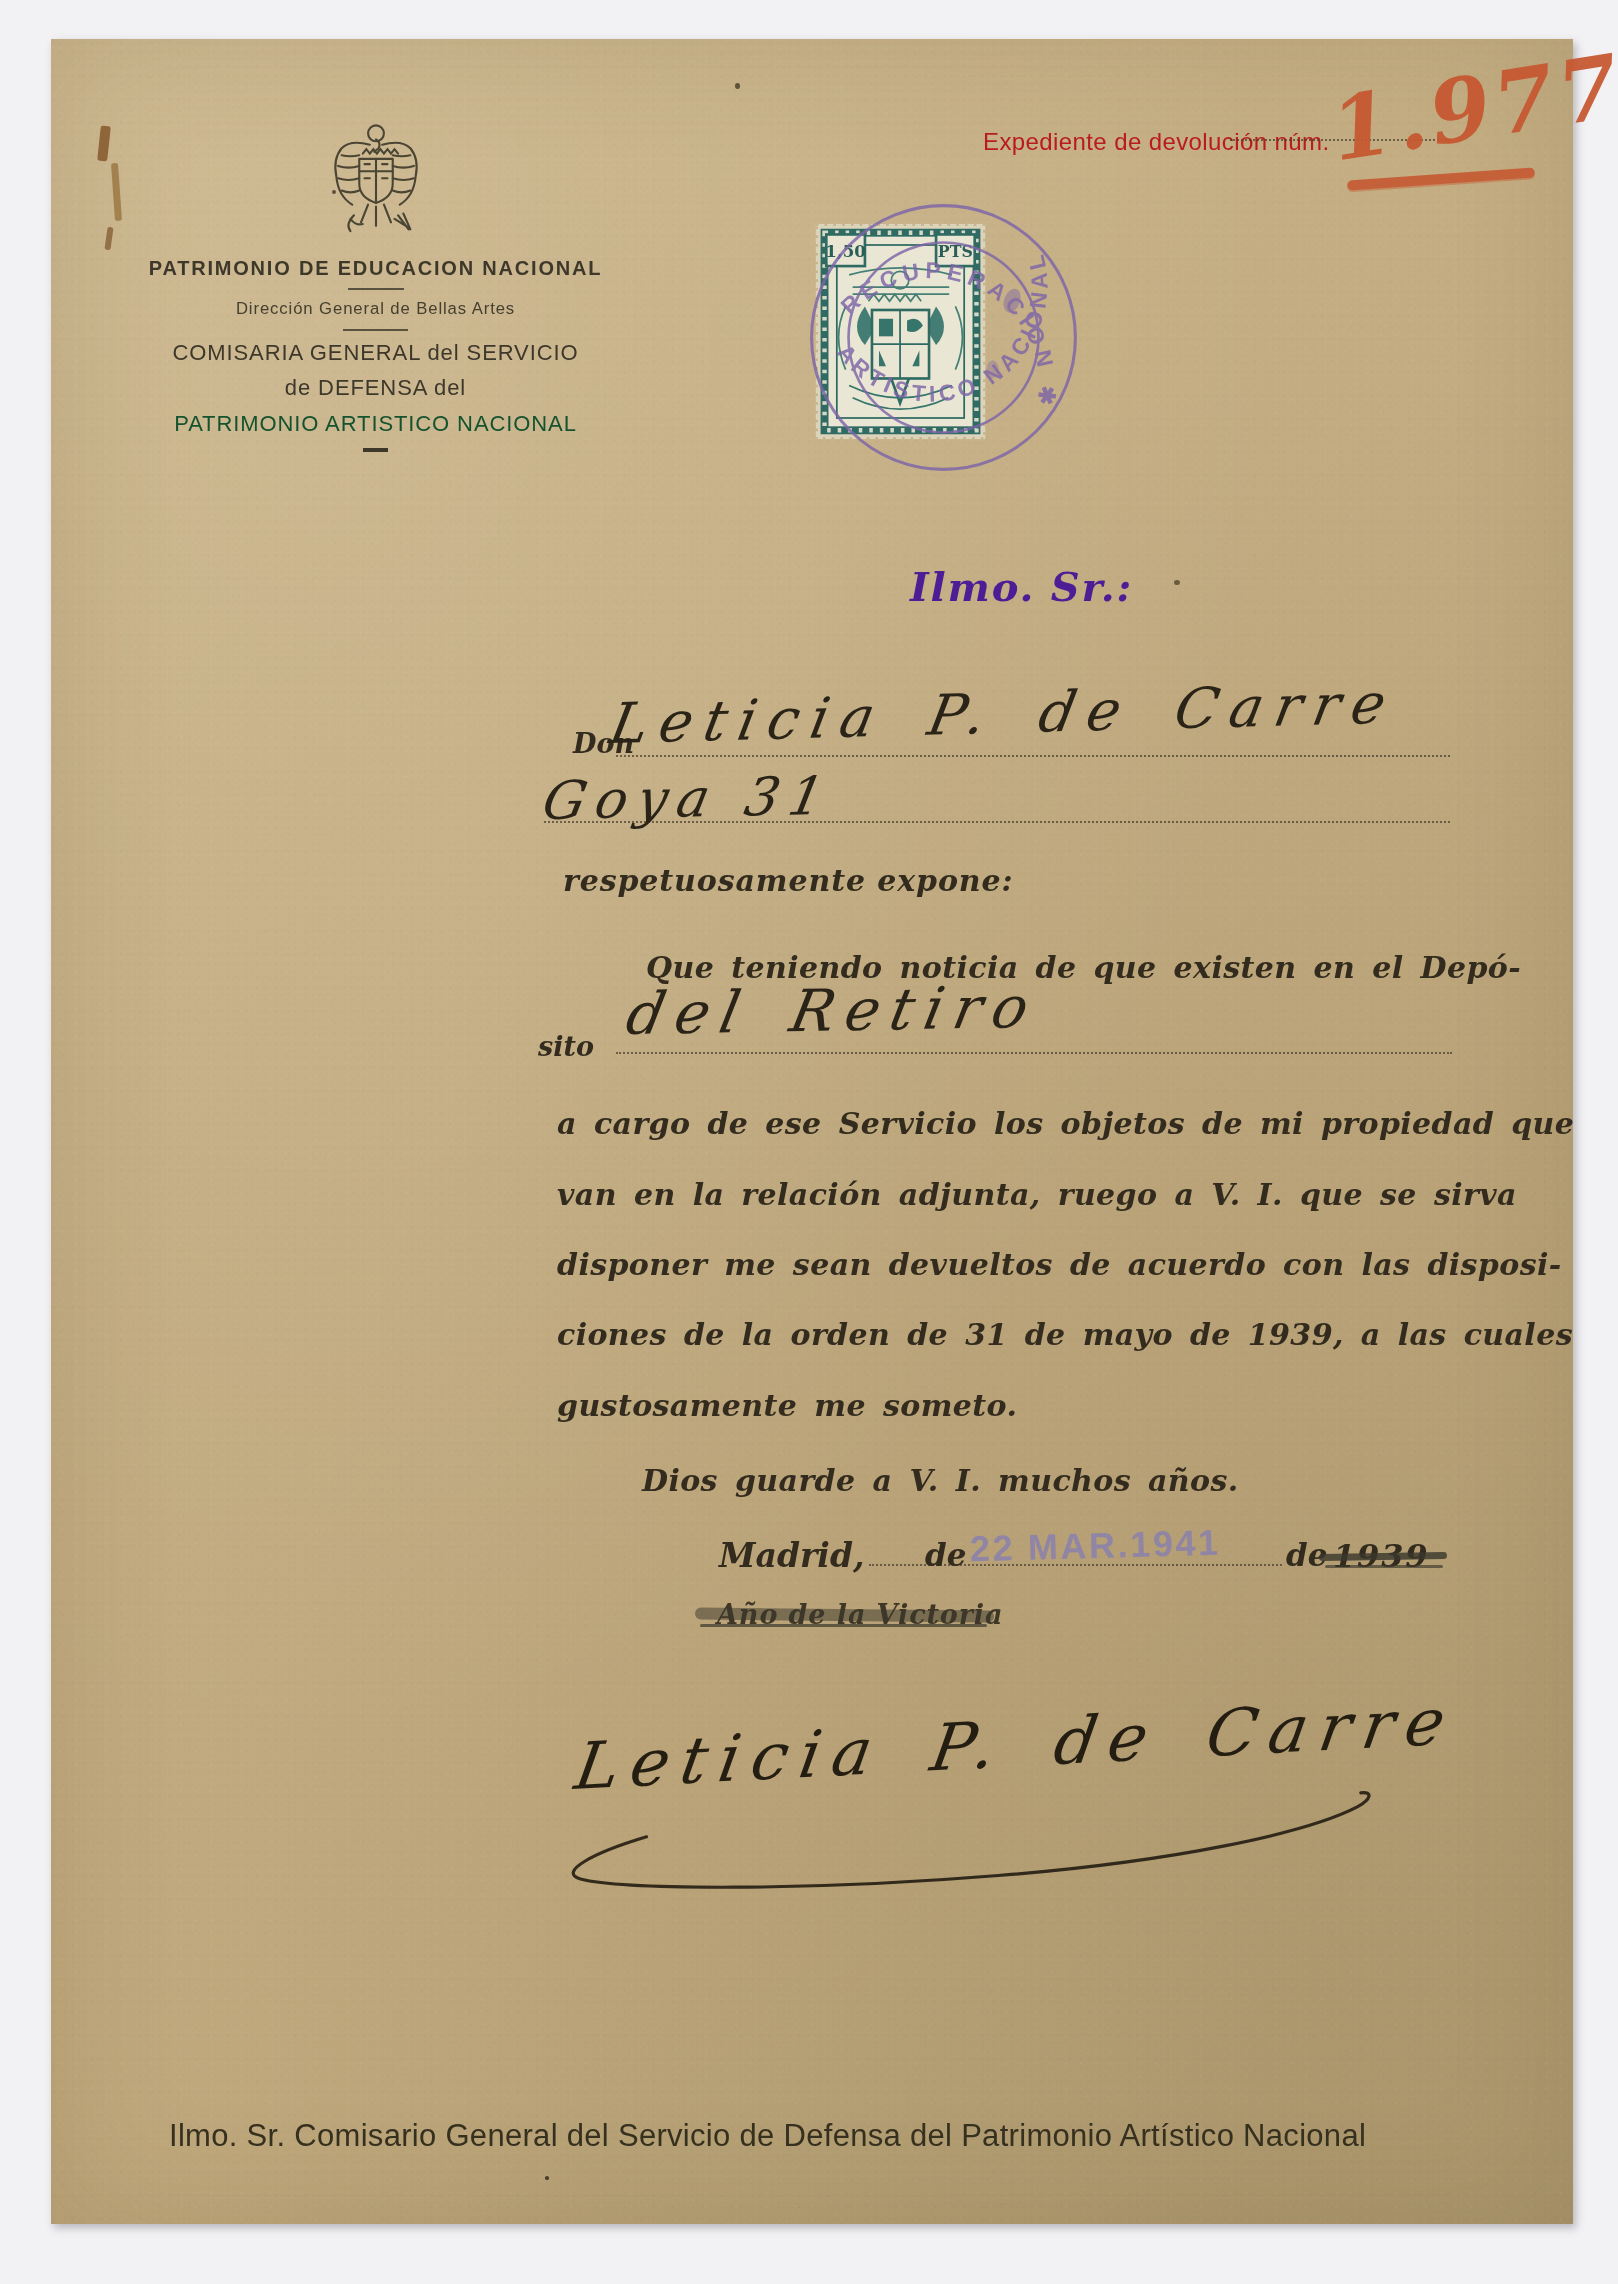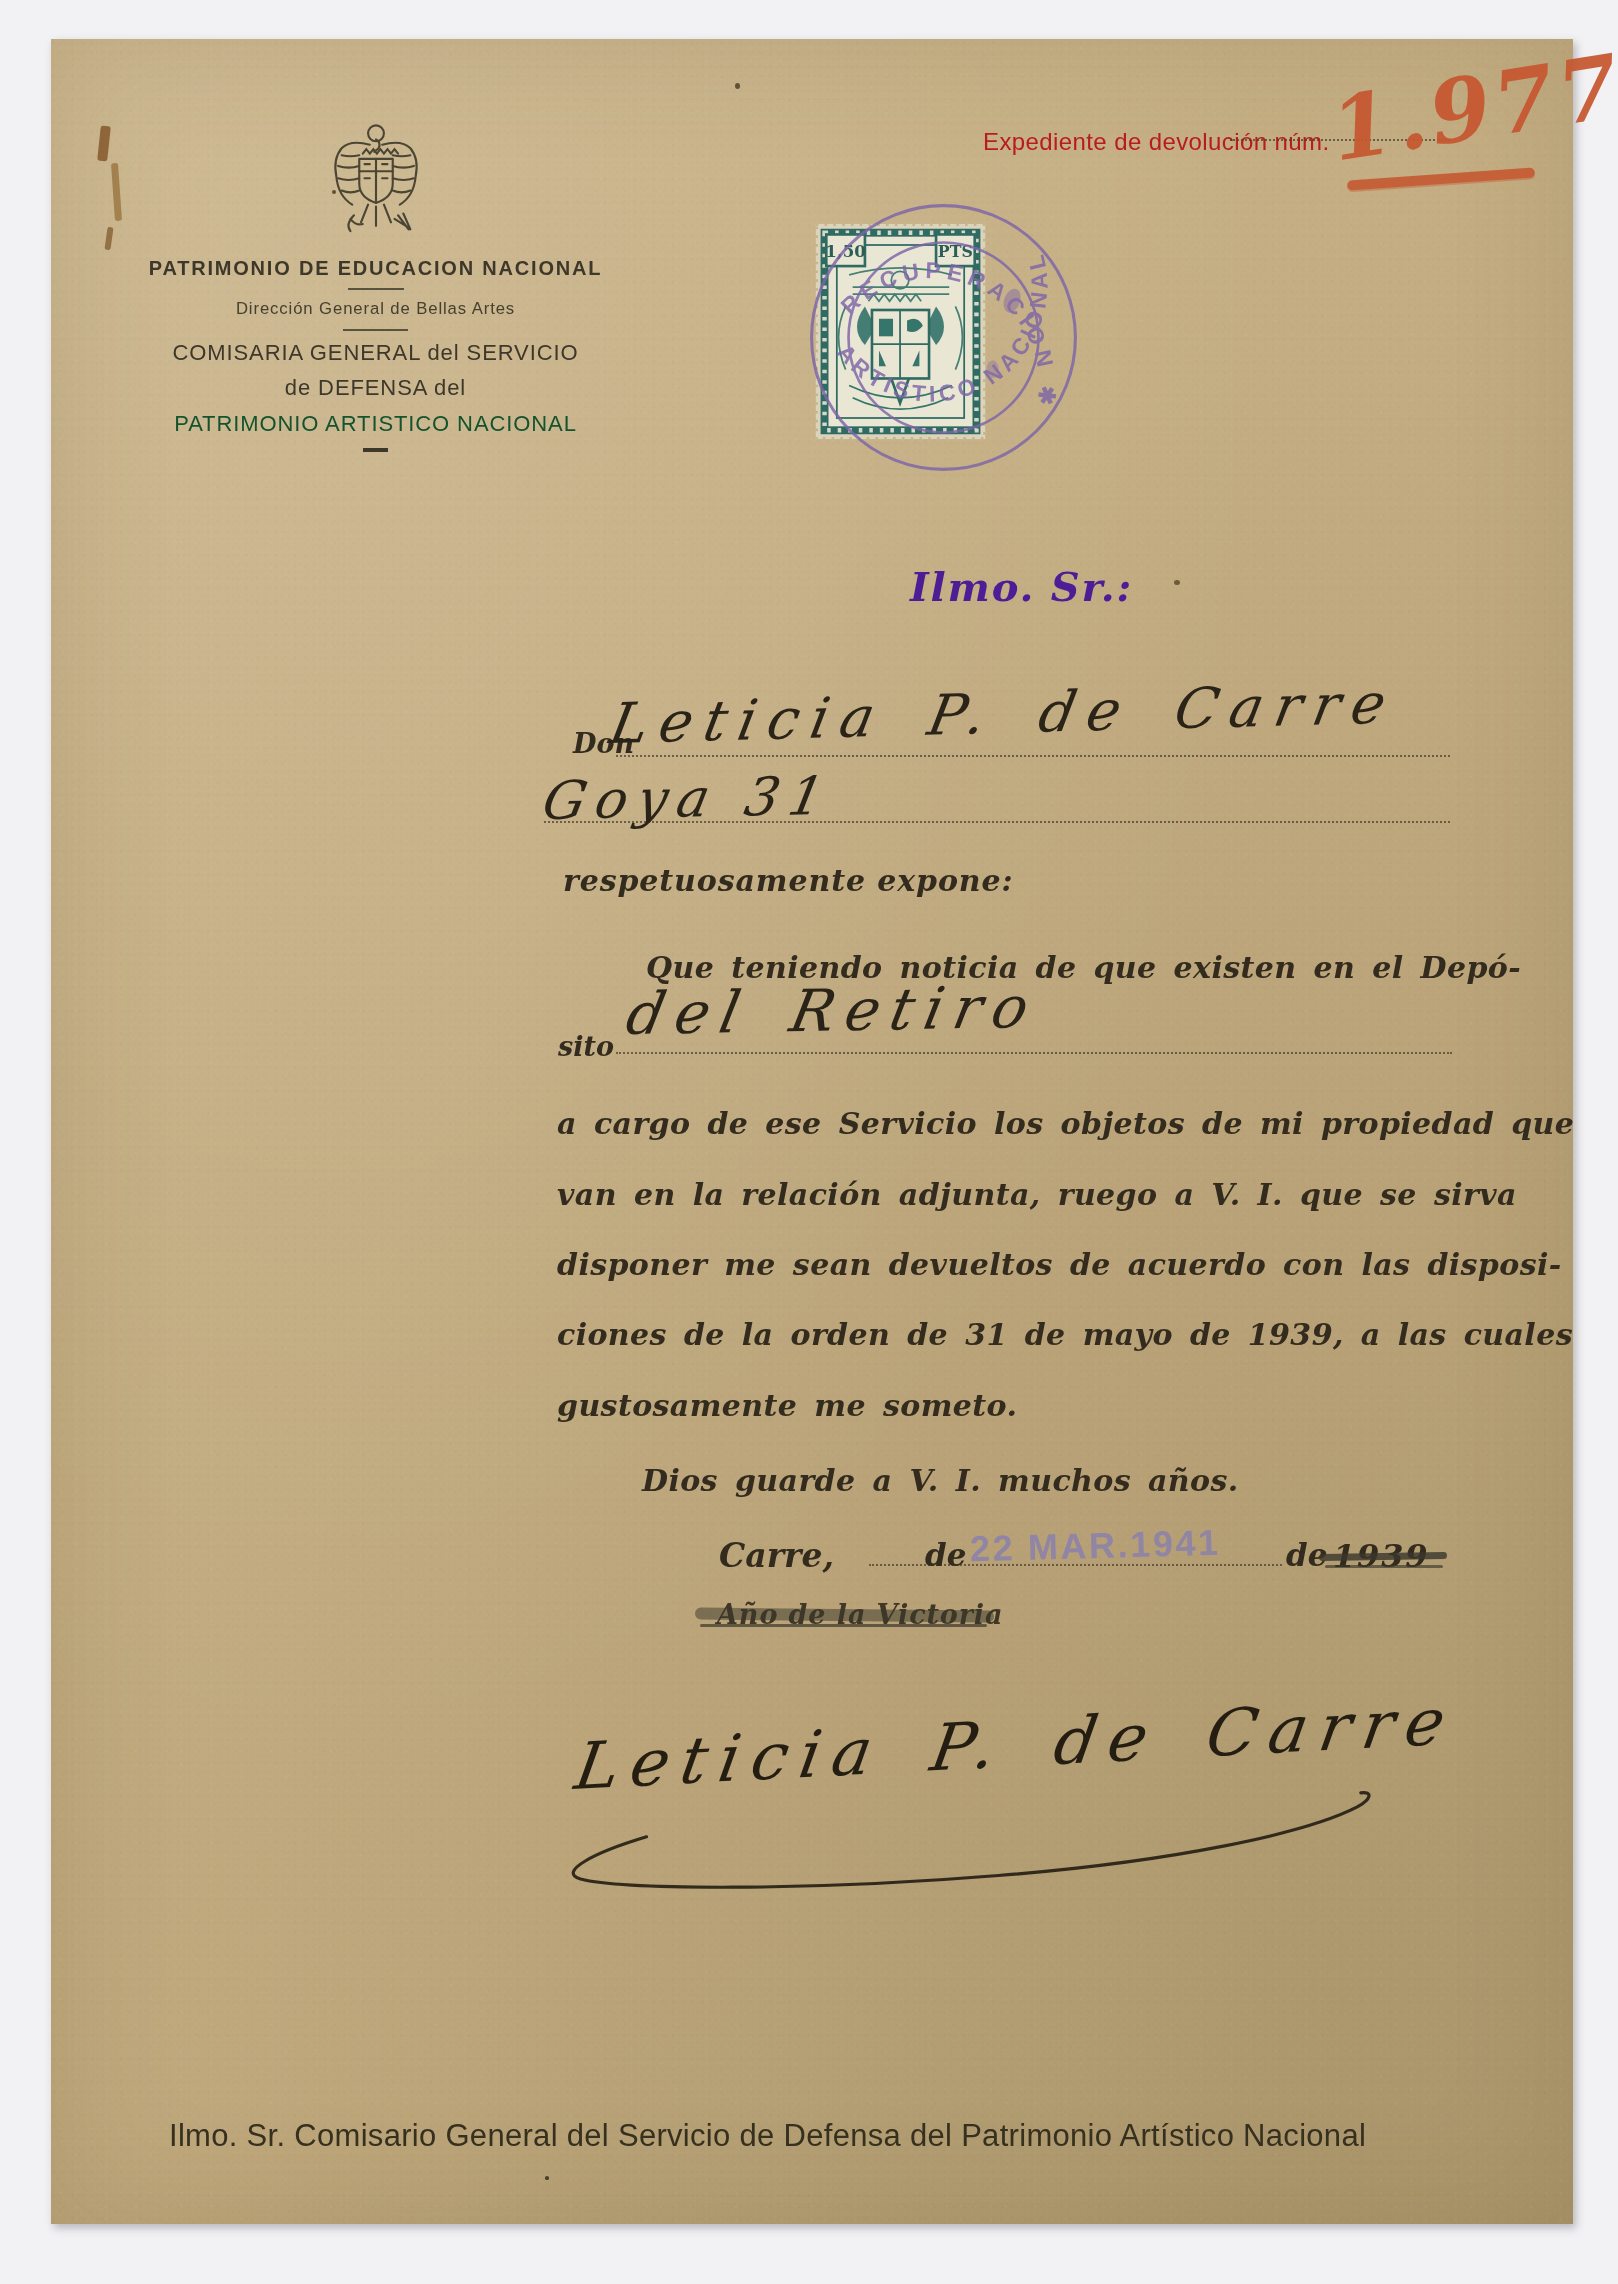--- a/index.html
+++ b/index.html
@@ -146,34 +146,34 @@
   <div class="abs hand" style="left:605px;top:691px;font-size:56px;letter-spacing:11.4px;word-spacing:14px;
               transform:skewX(-12deg) rotate(-1.5deg);">Leticia P. de Carre</div>
 
   <div class="abs dotline" style="left:544px;top:821px;width:906px;"></div>
   <div class="abs hand" style="left:538px;top:770px;font-size:53px;letter-spacing:9.7px;transform:skewX(-12deg) rotate(-1deg);">Goya 31</div>
 
   <div class="abs printed" style="left:563px;top:863px;font-size:30px;letter-spacing:0.9px;">respetuosamente expone:</div>
 
   <div class="abs printed bodyline" style="left:646px;top:950px;">Que teniendo noticia de que existen en el Depó-</div>
 
-  <div class="abs printed" style="left:558px;top:1031px;font-size:27px;">sito</div>
+  <div class="abs printed" style="left:538px;top:1031px;font-size:27px;">sito</div>
   <div class="abs dotline" style="left:616px;top:1052px;width:836px;"></div>
   <div class="abs hand" style="left:621px;top:980px;font-size:58px;letter-spacing:10.6px;word-spacing:12.3px;
               transform:skewX(-12deg) rotate(-1deg);">del Retiro</div>
 
   <div class="abs printed bodyline" style="left:557px;top:1106px;">a cargo de ese Servicio los objetos de mi propiedad que</div>
   <div class="abs printed bodyline" style="left:557px;top:1177px;">van en la relación adjunta, ruego a V. I. que se sirva</div>
   <div class="abs printed bodyline" style="left:557px;top:1247px;">disponer me sean devueltos de acuerdo con las disposi-</div>
   <div class="abs printed bodyline" style="left:557px;top:1317px;">ciones de la orden de 31 de mayo de 1939, a las cuales</div>
   <div class="abs printed bodyline" style="left:557px;top:1388px;">gustosamente me someto.</div>
 
   <div class="abs printed bodyline" style="left:642px;top:1463px;">Dios guarde a V. I. muchos años.</div>
 
-  <div class="abs printed" style="left:719px;top:1536px;font-size:33px;">Carre,</div>
+  <div class="abs printed" style="left:719px;top:1536px;font-size:33px;">Madrid,</div>
   <div class="abs dotline" style="left:869px;top:1564px;width:413px;"></div>
   <div class="abs printed" style="left:925px;top:1537px;font-size:31px;">de</div>
   <div class="abs" style="left:970px;top:1525px;font-family:'Liberation Sans',sans-serif;font-weight:bold;
               font-size:36px;letter-spacing:2.6px;color:#8d83a8;transform:rotate(-1.5deg);opacity:.92;">22 MAR.1941</div>
   <div class="abs printed" style="left:1286px;top:1537px;font-size:31px;">de</div>
   <div class="abs printed" style="left:1333px;top:1537px;font-size:32px;letter-spacing:1.8px;">1939</div>
   <div class="abs strikebar" style="left:1319px;top:1553px;width:128px;height:7px;opacity:.8;transform:rotate(-1deg);"></div>
   <div class="abs strikebar" style="left:1325px;top:1565px;width:118px;height:2.6px;opacity:.65;"></div>
 
   <div class="abs printed" style="left:717px;top:1599px;font-size:27px;letter-spacing:0.9px;opacity:.9;">Año de la Victoria</div>

